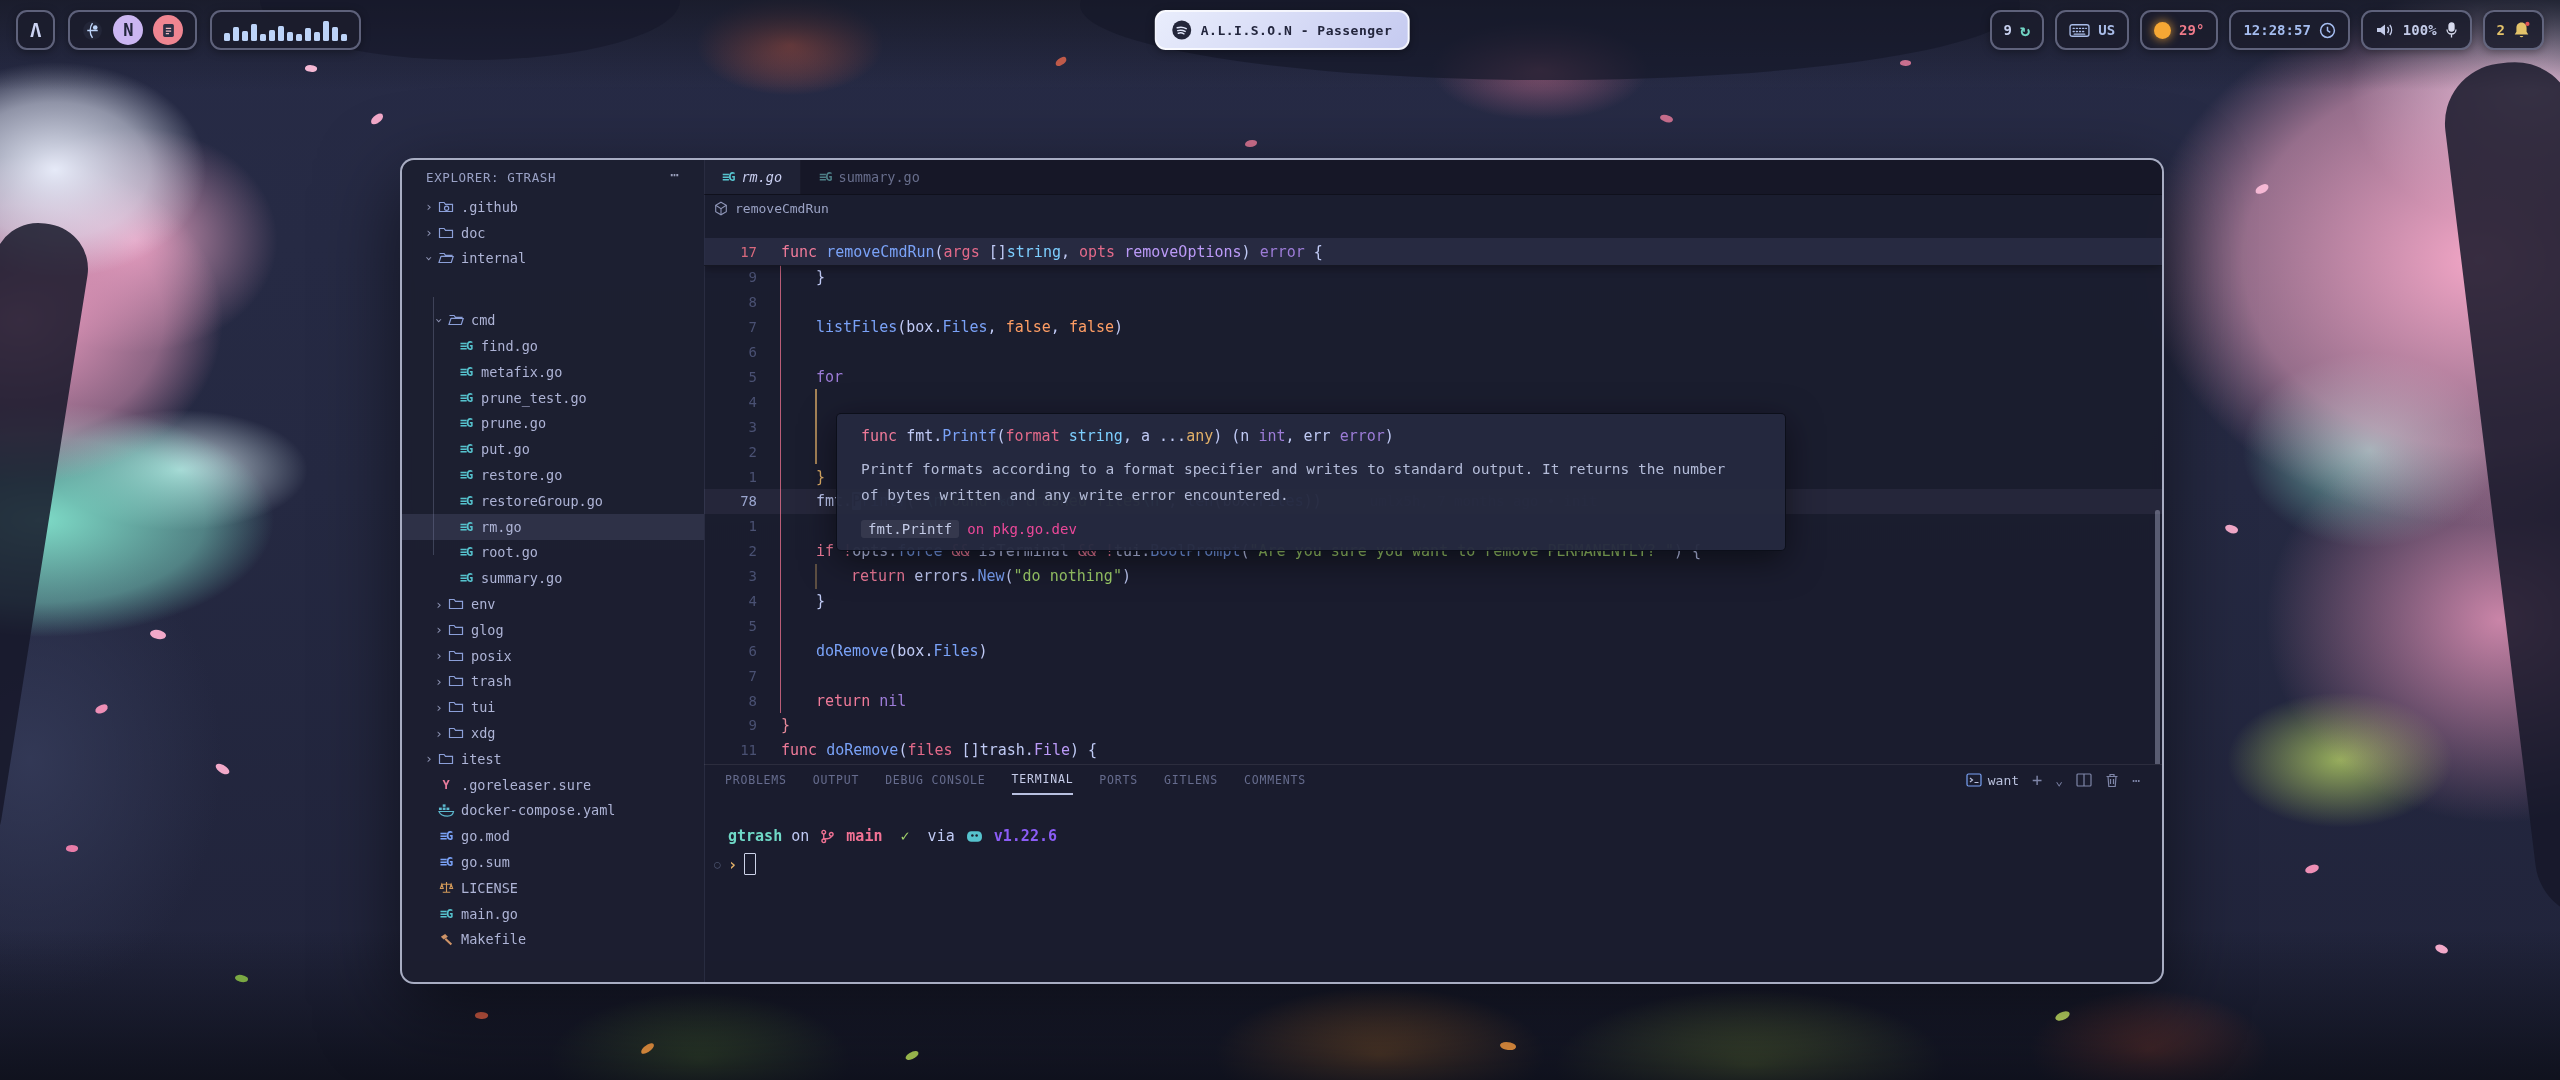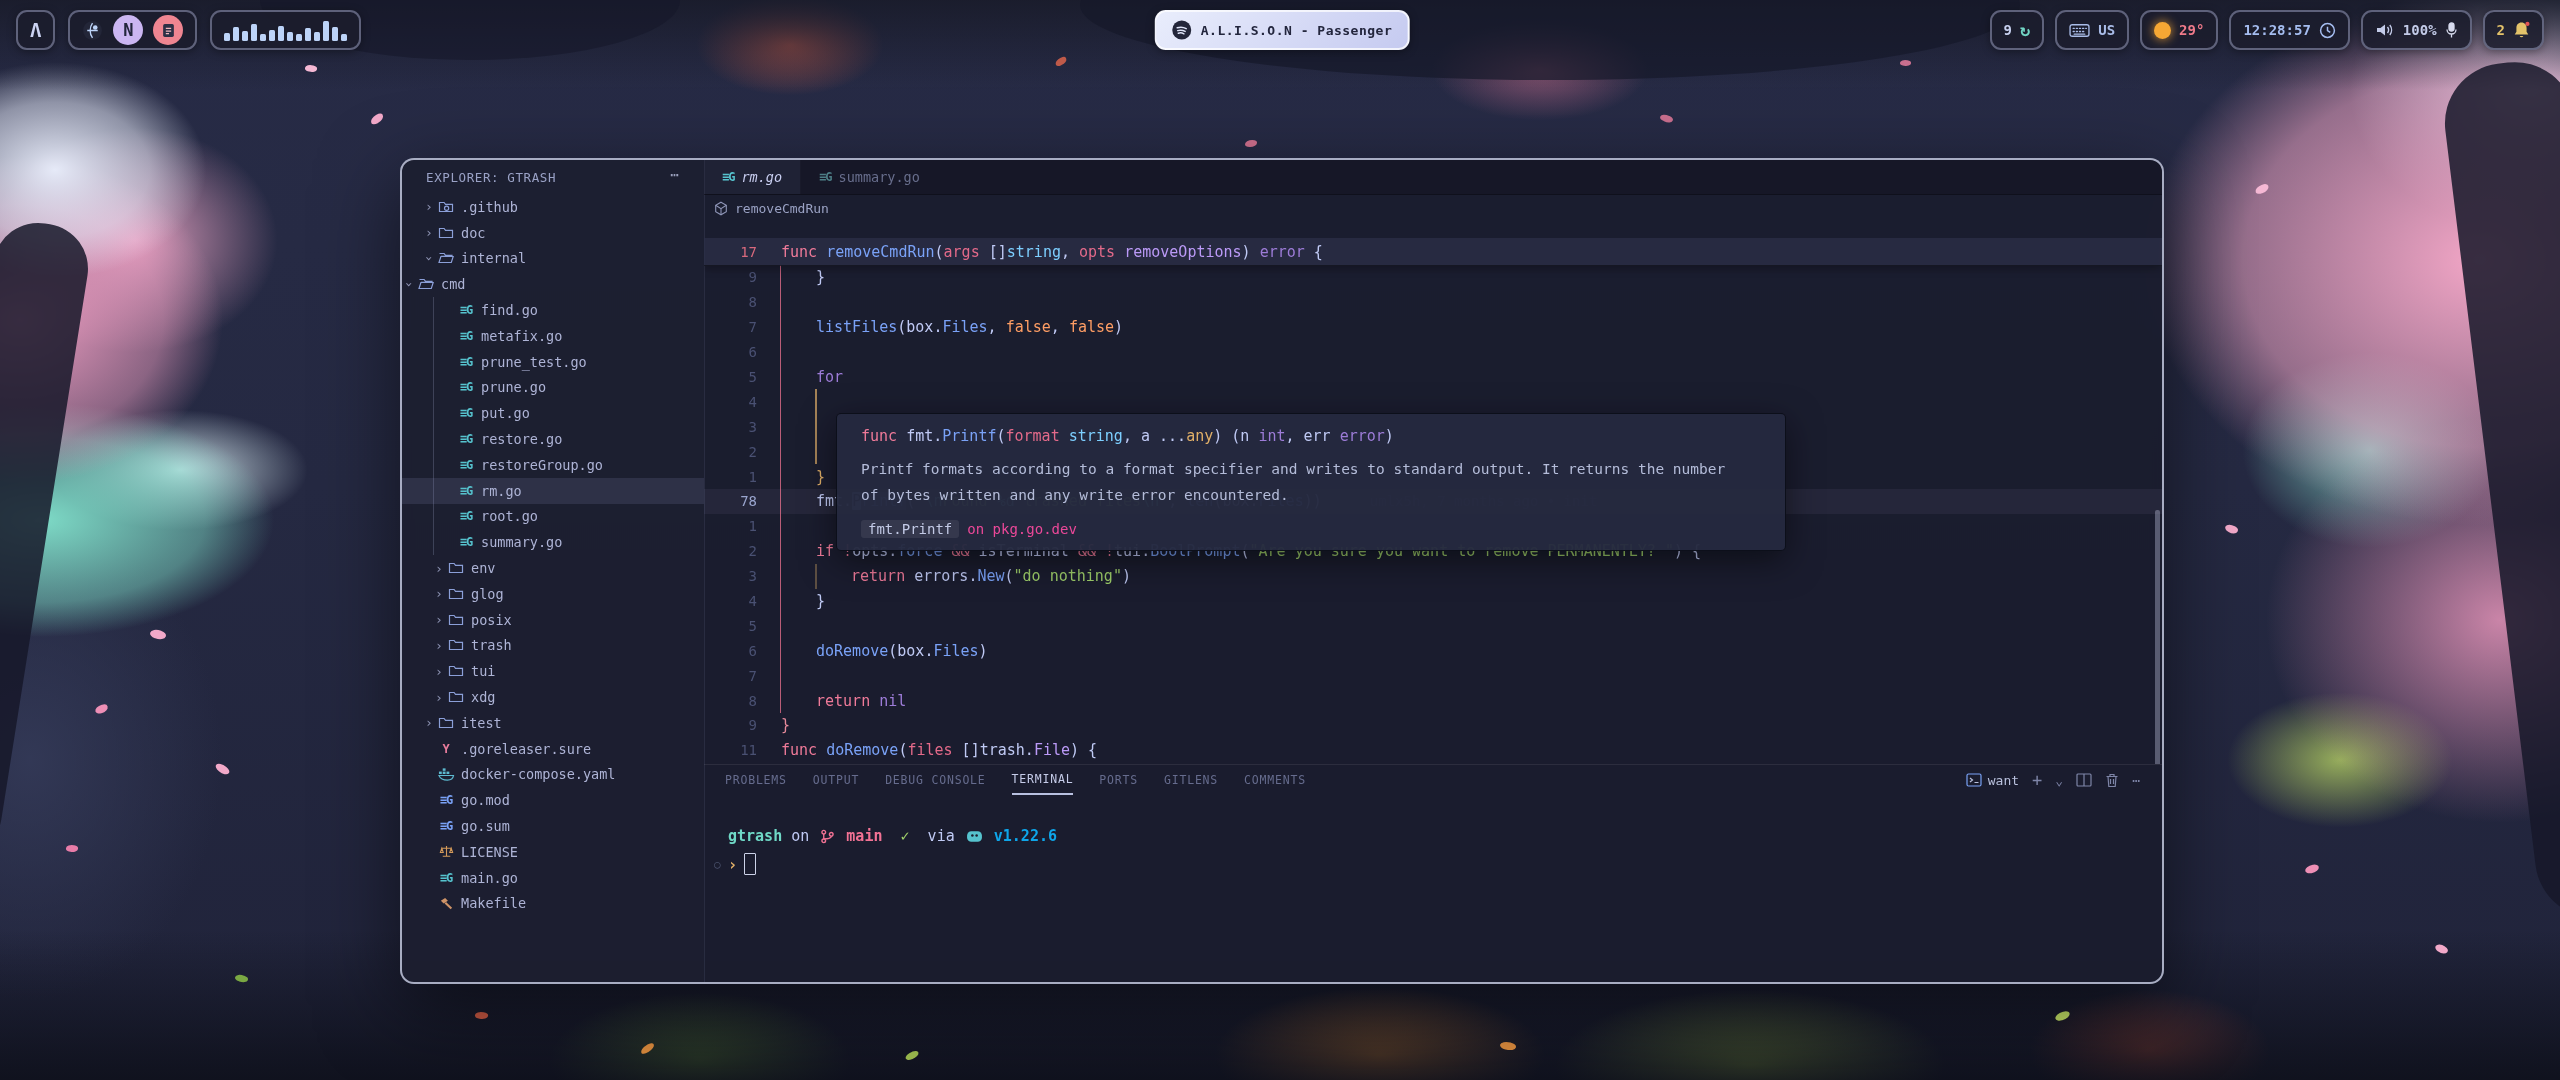--- a/index.html
+++ b/index.html
@@ -117,21 +117,21 @@
     font-size:11.5px;letter-spacing:.8px;color:#666c8e;}
   .ptab{height:100%;display:flex;align-items:center;box-sizing:border-box;}
   .ptab.active{color:#c6cce9;border-bottom:2px solid #b8c0e0;}
   .panel-actions{position:absolute;right:22px;top:0;height:30px;display:flex;align-items:center;gap:13px;
     color:#7e85a8;font-size:13px;}
   .pa-shell{display:flex;align-items:center;gap:6px;color:#b9c0dd;}
   .term{position:absolute;left:0;right:0;top:30px;bottom:0;font-size:15px;}
   .term-l1{position:absolute;left:24px;top:32px;display:flex;align-items:center;white-space:pre;}
   .term-l2{position:absolute;left:10px;top:58px;display:flex;align-items:center;gap:7px;}
   .pcyan{color:#6fd8c6;font-weight:700;} .pfg{color:#c0caf5;} .prose{color:#f27294;font-weight:700;}
-  .pgreen{color:#9ece6a;font-weight:700;} .pcyan2{color:#0ea5e9;font-weight:700;}
+  .pgreen{color:#9ece6a;font-weight:700;} .pcyan2{color:#8b5cf6;font-weight:700;}
   .p-ind{color:#4c536e;font-size:11px;} .p-char{color:#e0af68;font-weight:700;font-size:16px;}
   .p-cursor{width:10px;height:20px;border:1.5px solid #ccd2e8;border-radius:1px;display:inline-block;}
 </style>
 </head>
 <body>
 
 <div class="wallpaper" id="wallpaper">
   <div class="trunk" style="left:-50px;top:220px;width:95px;height:640px;transform:rotate(9deg);border-radius:45px;"></div>
   <div class="trunk" style="left:2490px;top:60px;width:130px;height:860px;transform:rotate(-7deg);border-radius:60px;"></div>
   <div class="trunk" style="left:1080px;top:-70px;width:940px;height:150px;border-radius:50%;opacity:.7;"></div>
@@ -283,21 +283,21 @@
         <div class="sb-row" style="padding-left: 20px;">
           <span class="chev open">›</span>
           <span class="fico">
             <svg class="svgi" width="16" height="16" viewBox="0 0 16 16" fill="none" stroke="#8b9fd8" stroke-width="1.2">
               <path d="M1.5 3.5h4.6l1.4 1.8h6.5v1h-11"></path>
               <path d="M1 12.5l1.9-6h12.3l-1.9 6z"></path>
             </svg>
           </span>
           <span>internal</span>
         </div>
-        <div class="sb-row" style="">
+        <div class="sb-row" style="padding-left: 30px; margin-top: 36px;">
           <span class="chev open">›</span>
           <span class="fico">
             <svg class="svgi" width="16" height="16" viewBox="0 0 16 16" fill="none" stroke="#8b9fd8" stroke-width="1.2">
               <path d="M1.5 3.5h4.6l1.4 1.8h6.5v1h-11"></path>
               <path d="M1 12.5l1.9-6h12.3l-1.9 6z"></path>
             </svg>
           </span>
           <span>cmd</span>
         </div>
         <div class="sb-row" style="padding-left: 40px;">

